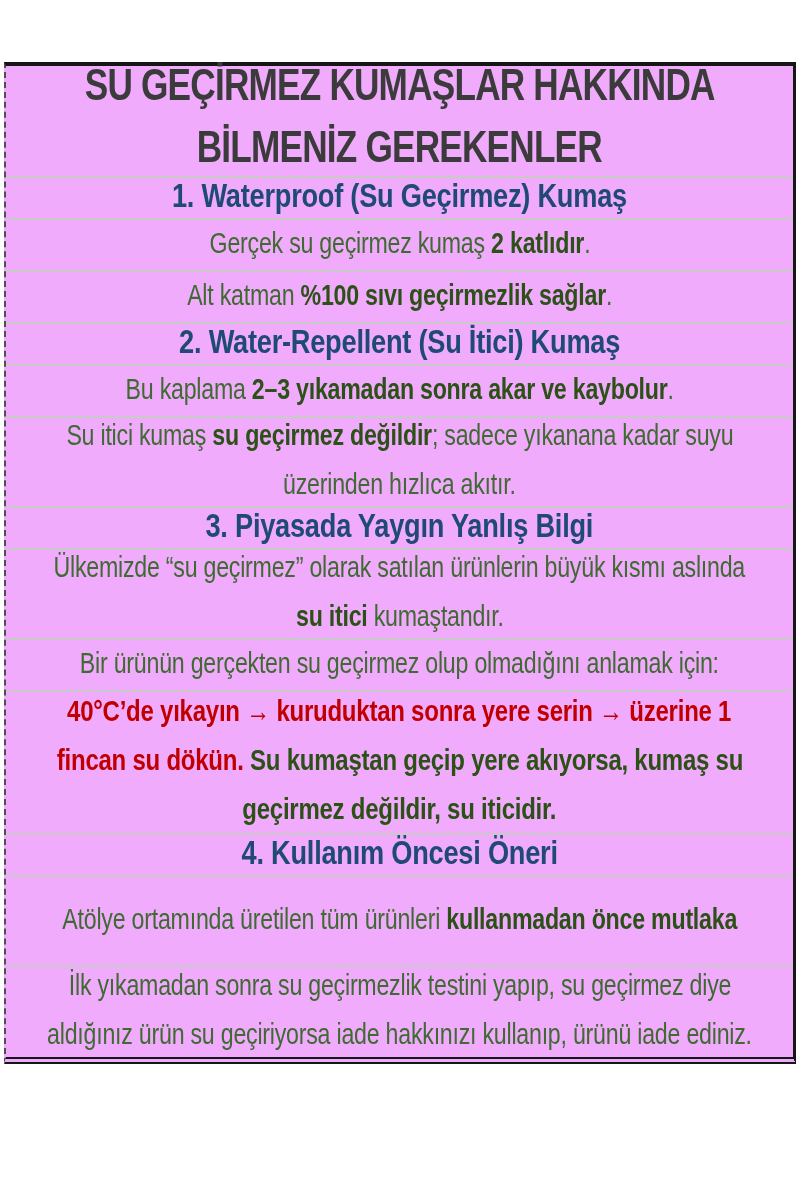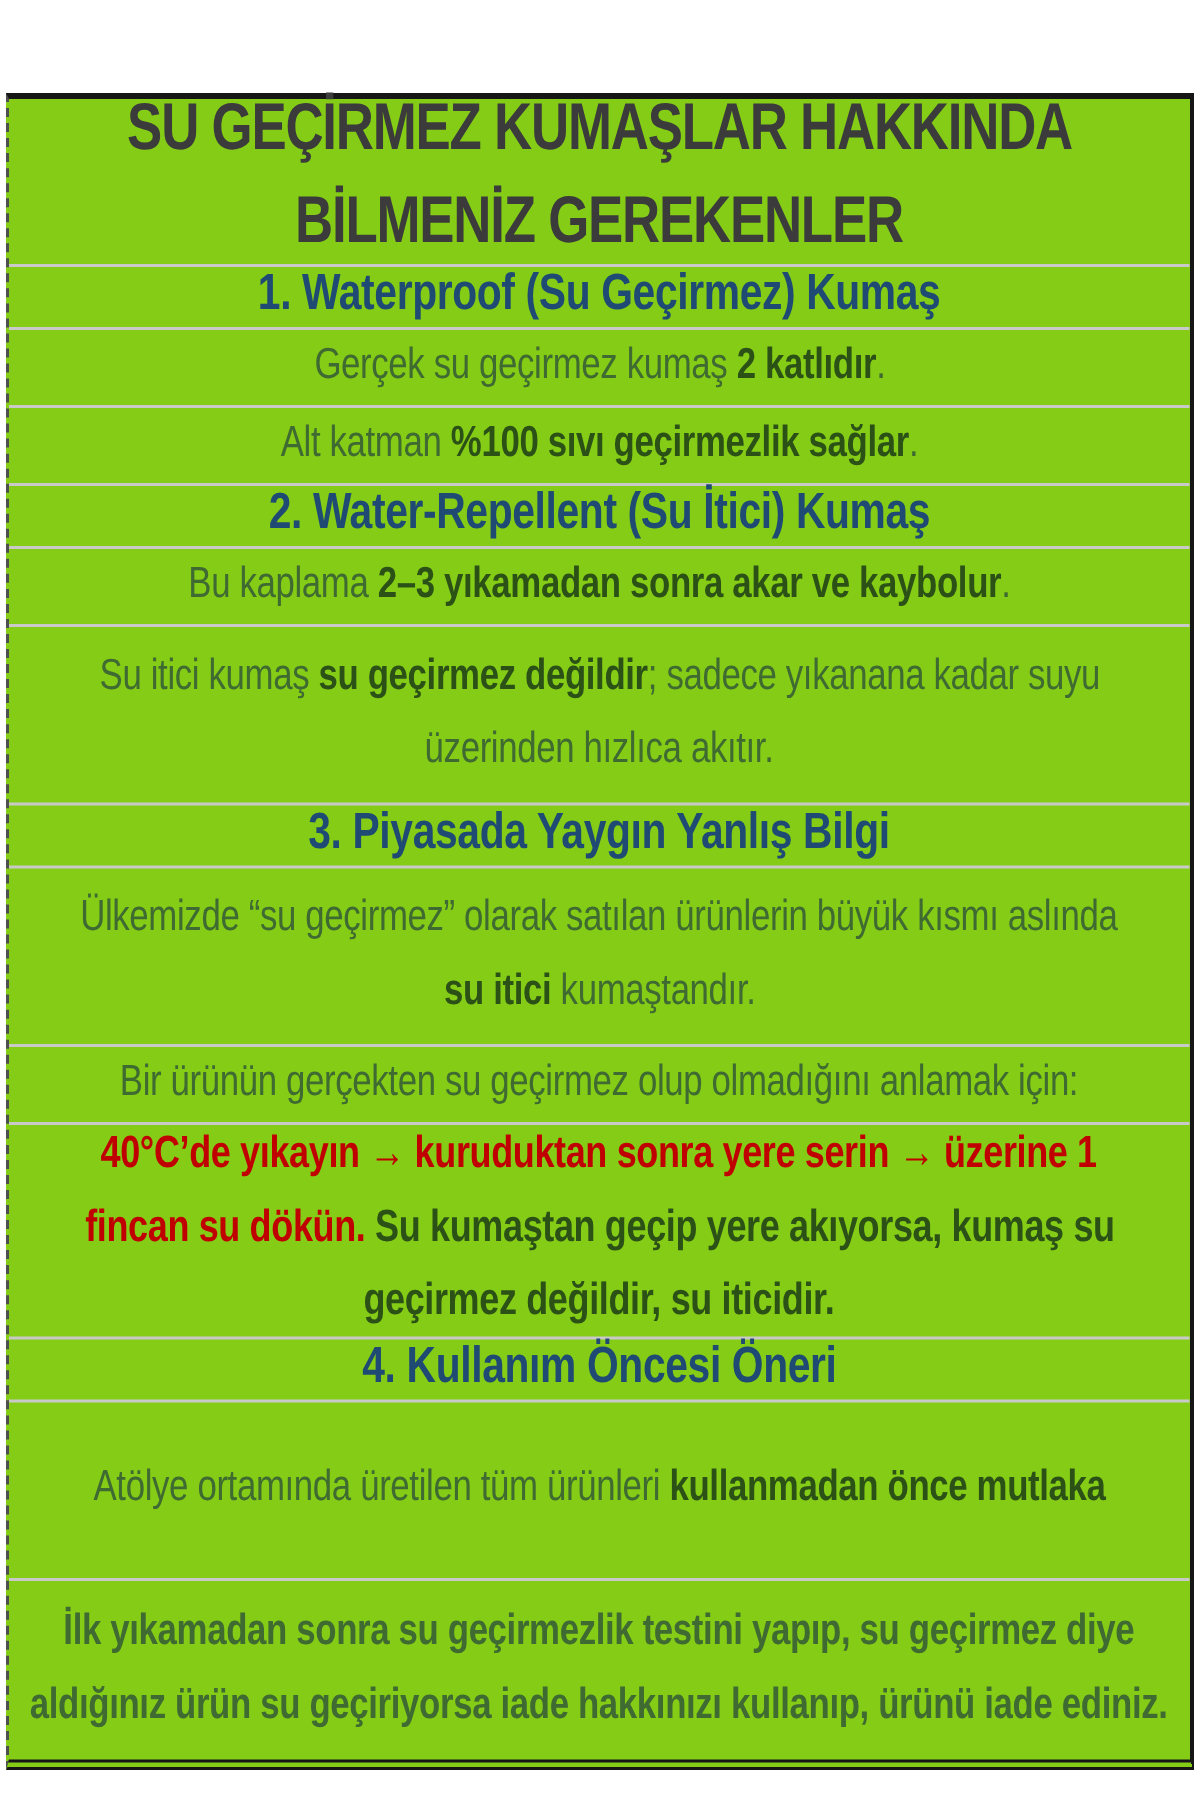--- a/index.html
+++ b/index.html
@@ -14,52 +14,52 @@
   *{box-sizing:border-box;margin:0;padding:0;}
   html,body{background:#ffffff;}
   body{
     width:800px;height:1200px;
     font-family:"Liberation Sans","DejaVu Sans",sans-serif;
     overflow:hidden;
   }
   .sheet{
     margin:62px auto 6px auto;
     width:792px;
-    background:#84cc16;
+    background:#f0abfc;
     border-top:4px solid var(--c-border);
     border-bottom:7px double var(--c-border);
     border-left:2px dashed #4F4F4F;
     border-right:3px solid var(--c-border);
   }
   .row{
     display:flex;
     flex-direction:column;
     justify-content:center;
     align-items:center;
     text-align:center;
     border-bottom:2px solid var(--c-grid);
     overflow:visible;
   }
-  .row:last-child{border-bottom:none;font-weight:bold;}
+  .row:last-child{border-bottom:none;}
   .line{
     display:block;
     white-space:nowrap;
     line-height:44px;
   }
   .line-inner{
     display:inline-block;
     transform:scaleX(0.8);
     transform-origin:50% 50%;
     letter-spacing:-0.3px;
   }
   
   .row.title{height:112px;}
   .row.heading{height:42px;}
   .row.body.lines-1{height:52px;}
-  .row.body.lines-2{height:119px;}
+  .row.body.lines-2{height:90px;}
   .row.warning.lines-3{height:143px;}
 
   
   .row.title .line{line-height:52px;}
   .row.title .seg-title{
     font-size:44px;font-weight:bold;color:var(--c-title);letter-spacing:-1px;
   }
   .row.heading .seg-heading{
     font-size:34px;font-weight:bold;color:var(--c-heading);
   }

